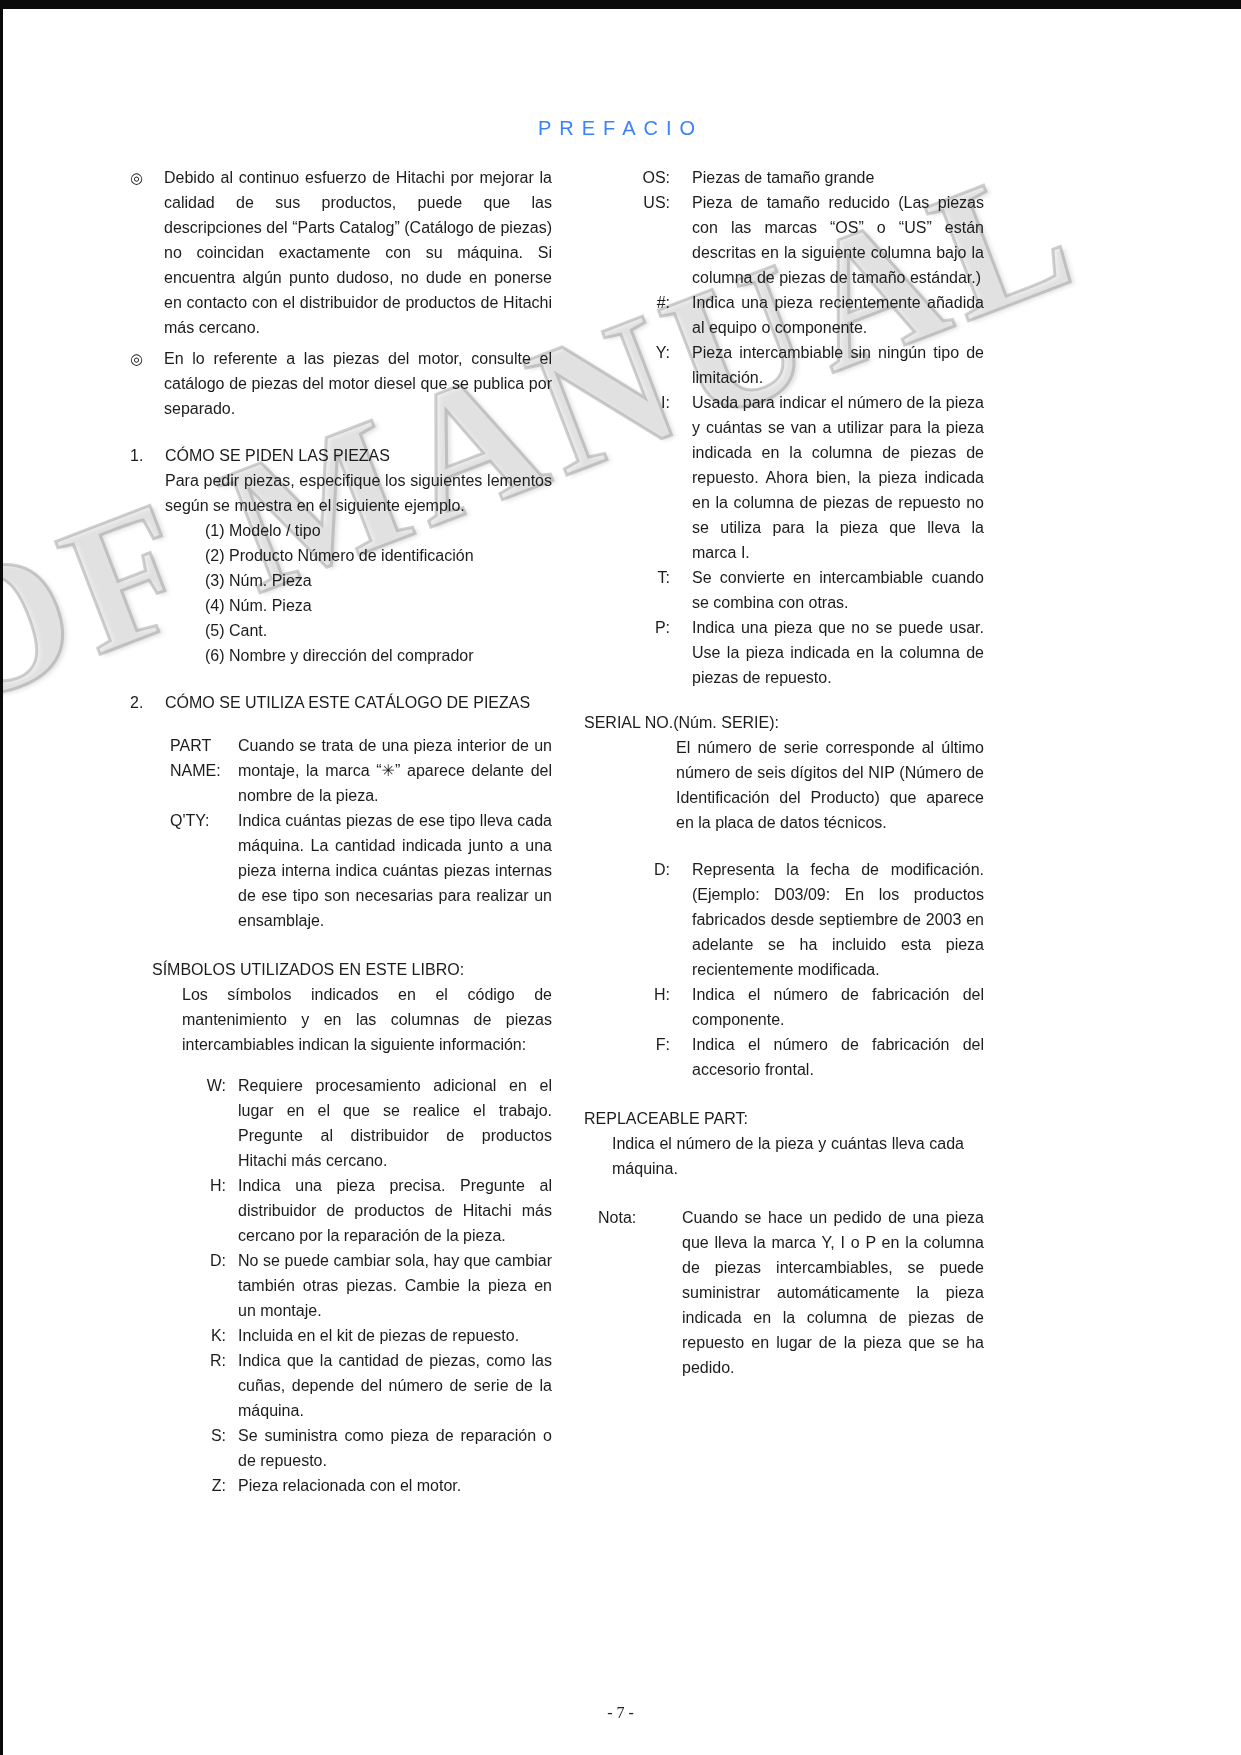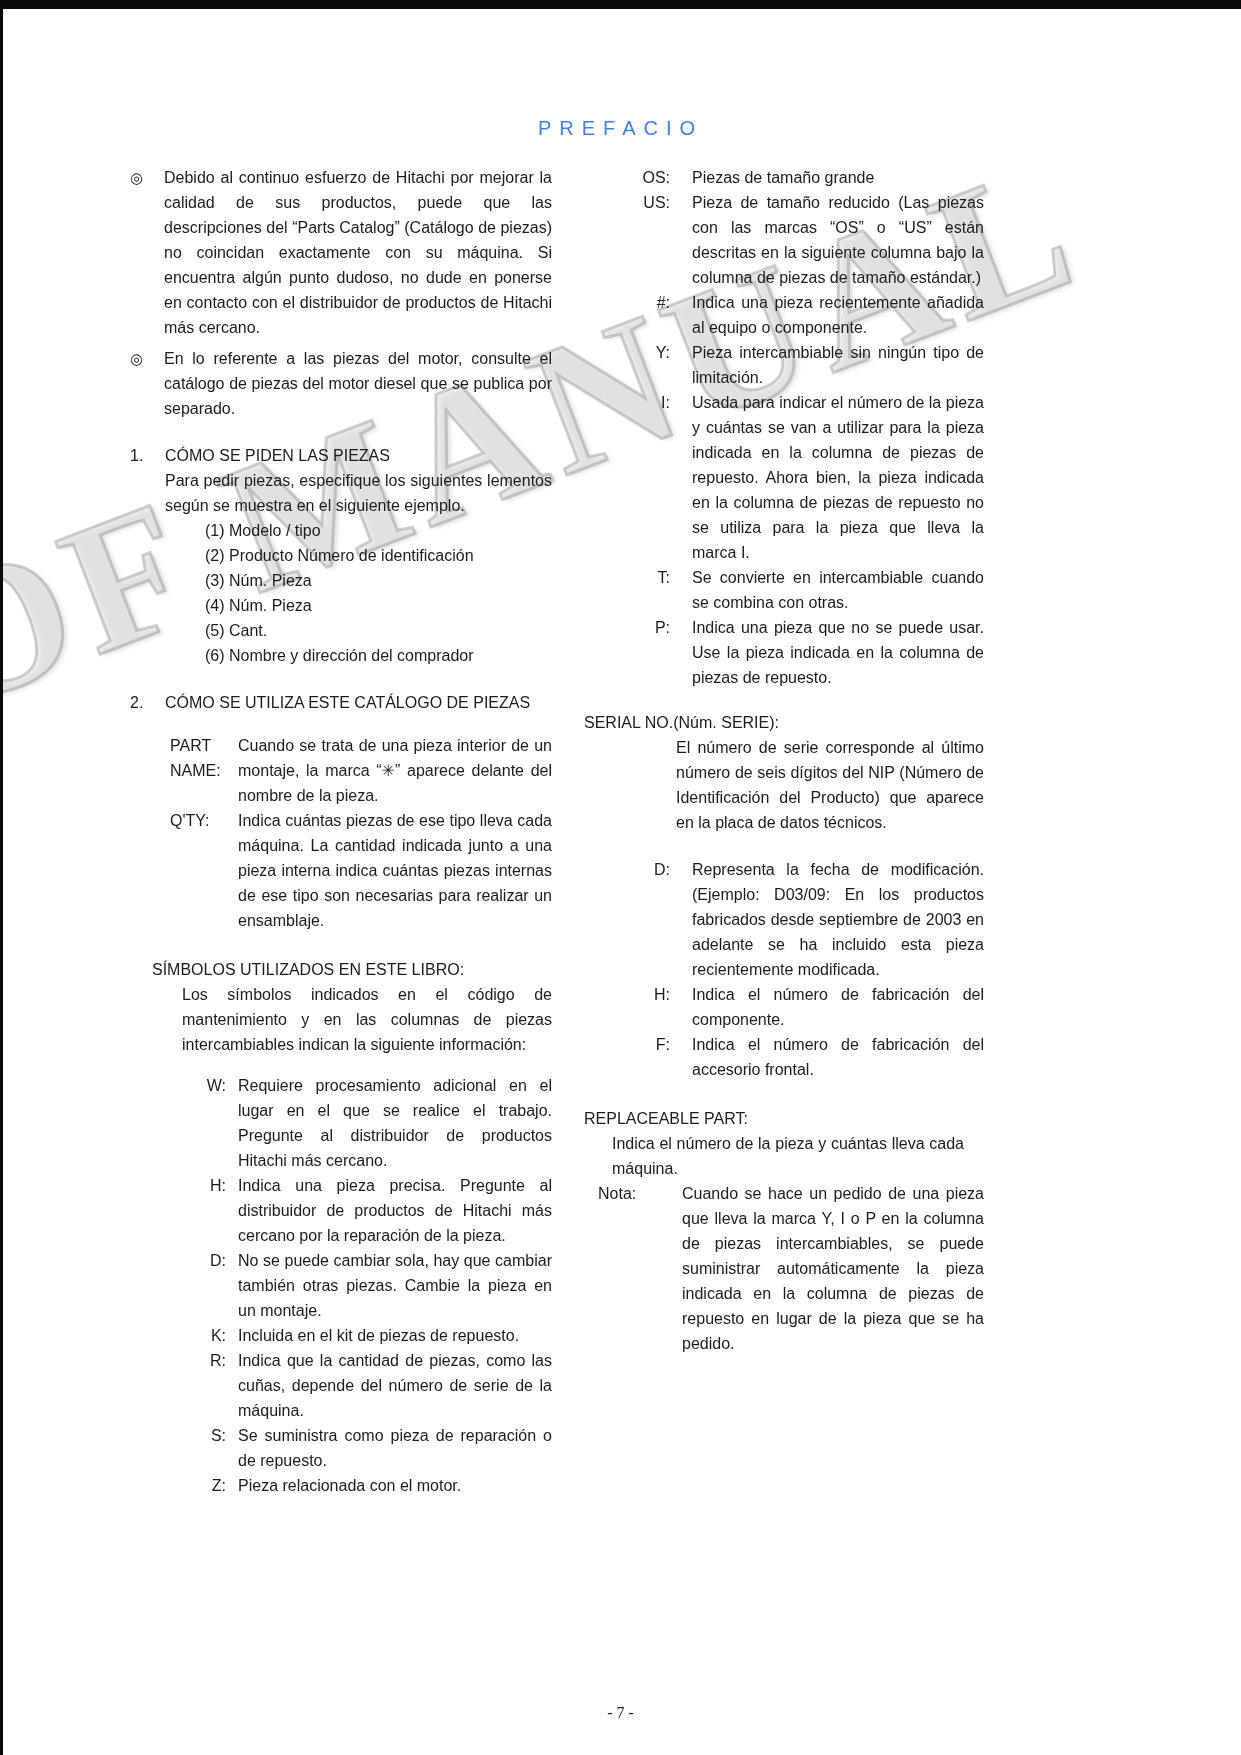--- a/index.html
+++ b/index.html
@@ -82,21 +82,21 @@
   .def-label { width:86px; flex-shrink:0; text-align:right; }
   .def-text { flex:1; margin-left:22px; text-align:justify; }
 
   .serial-heading { margin-top:20px; }
   .serial-text { margin-left:92px; text-align:justify; }
   .serial-items { margin-top:22px; }
 
   .repl-heading { margin-top:24px; }
   .repl-text { margin-left:28px; width:352px; text-align:justify; }
 
-  .note-row { display:flex; }
+  .note-row { display:flex; margin-top:24px; }
   .note-label { width:86px; flex-shrink:0; padding-left:14px; }
   .note-text { flex:1; margin-left:12px; text-align:justify; }
 
   .footer {
     position:absolute; bottom:30px; left:0; right:0;
     text-align:center;
     font-family:"Liberation Serif", serif;
     font-size:16px; color:#222;
   }
 </style>

